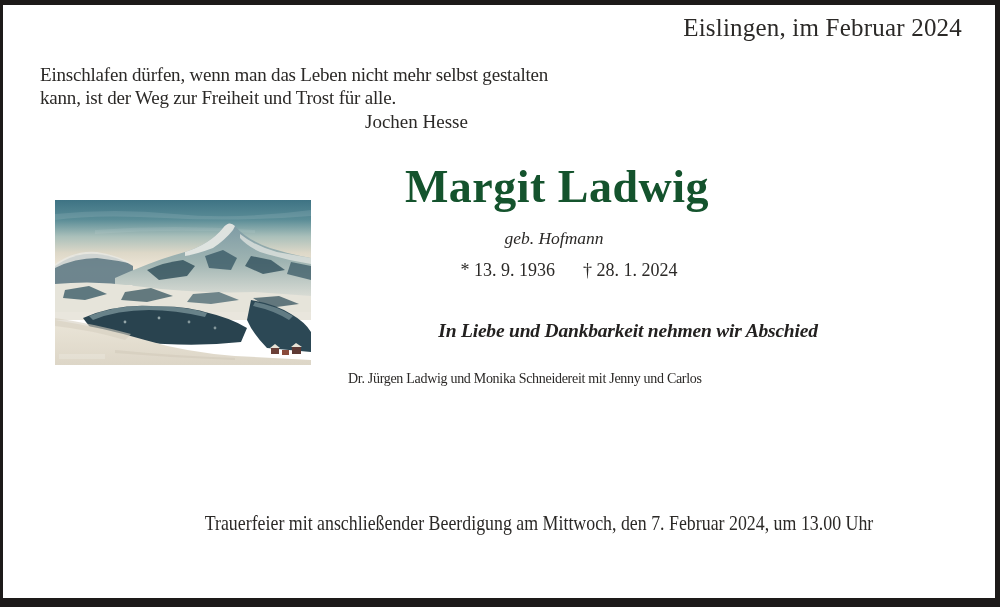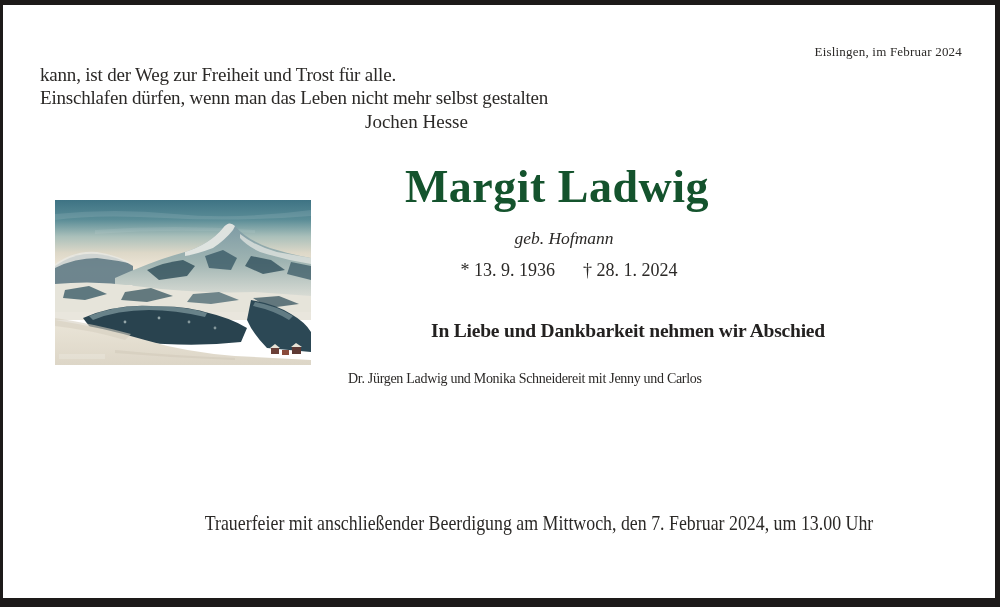--- a/index.html
+++ b/index.html
@@ -13,52 +13,52 @@
   }
   .frame{
     position:absolute;inset:0;box-sizing:border-box;
     border-top:5px solid #1d1a19;
     border-right:5px solid #1d1a19;
     border-bottom:9px solid #1d1a19;
     border-left:3px solid #1d1a19;
     pointer-events:none;
   }
   .dateline{
-    position:absolute;top:44px;right:38px;
-    font-size:13px;letter-spacing:.2px;
+    position:absolute;top:14px;right:38px;
+    font-size:25px;letter-spacing:.2px;
   }
   .quote{
     position:absolute;top:64px;left:40px;width:520px;
     font-size:19px;line-height:22.5px;letter-spacing:-.2px;
   }
   .attribution{
     position:absolute;top:111px;left:365px;
     font-size:19px;
   }
   .photo{
     position:absolute;top:200px;left:55px;width:256px;height:165px;
     display:block;
   }
   .deceased-name{
     position:absolute;top:160px;left:557px;transform:translateX(-50%);
     font-size:46px;font-weight:bold;white-space:nowrap;
     letter-spacing:.5px;color:#14532d;
   }
   .maiden{
     position:absolute;top:228px;left:554px;transform:translateX(-50%);
-    font-size:17.5px;font-style:italic;white-space:nowrap;margin-left:10px;
+    font-size:17.5px;font-style:italic;white-space:nowrap;
   }
   .dates{
     position:absolute;top:260px;left:569px;transform:translateX(-50%);
     font-size:18px;white-space:nowrap;display:flex;gap:28px;
   }
   .farewell{
     position:absolute;top:320px;left:628px;transform:translateX(-50%);
     font-size:19.5px;font-weight:bold;white-space:nowrap;
-    letter-spacing:-.2px;color:#232120;
+    letter-spacing:-.2px;color:#232120;font-style:italic;
   }
   .mourners{
     position:absolute;top:368px;left:348px;
     font-size:14px;line-height:22.5px;letter-spacing:-.3px;white-space:nowrap;
   }
   .funeral{
     position:absolute;top:512px;left:539px;transform:translateX(-50%);
     text-align:left;font-size:21px;line-height:23px;white-space:nowrap;
   }
   .funeral .cond{
@@ -69,22 +69,22 @@
 </head>
 <body>
 
 <div class="page">
 
   <div class="frame"></div>
 
   <div class="dateline">Eislingen, im Februar 2024</div>
 
   <div class="quote">
+    <div>Einschlafen dürfen, wenn man das Leben nicht mehr selbst gestalten</div>
     <div>kann, ist der Weg zur Freiheit und Trost für alle.</div>
-    <div>Einschlafen dürfen, wenn man das Leben nicht mehr selbst gestalten</div>
   </div>
   <div class="attribution">Jochen Hesse</div>
 
   <svg class="photo" viewBox="0 0 256 165" preserveAspectRatio="none" aria-hidden="true">
     <defs>
       <linearGradient id="sky" x1="0" y1="0" x2="0" y2="1">
         <stop offset="0" stop-color="#3e7384"></stop>
         <stop offset="0.18" stop-color="#5b8d97"></stop>
         <stop offset="0.33" stop-color="#a9bfba"></stop>
         <stop offset="0.48" stop-color="#ddd8c8"></stop>

